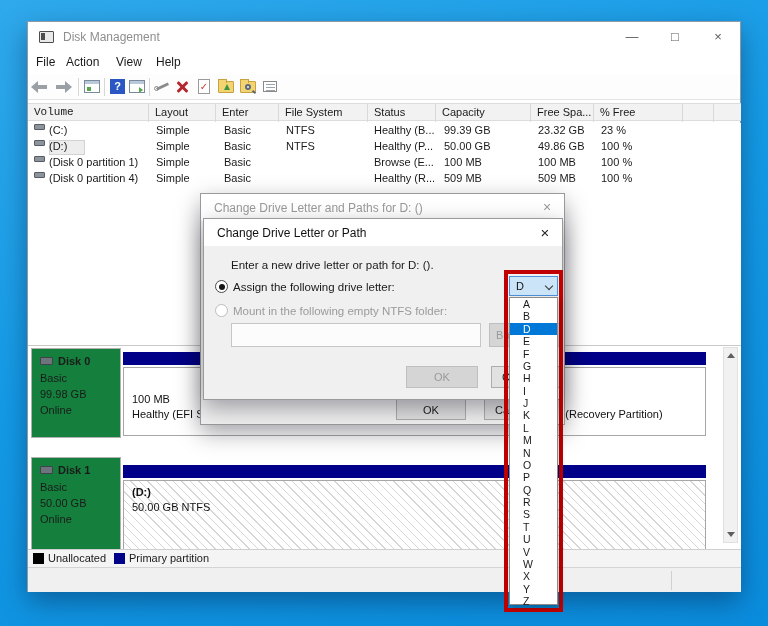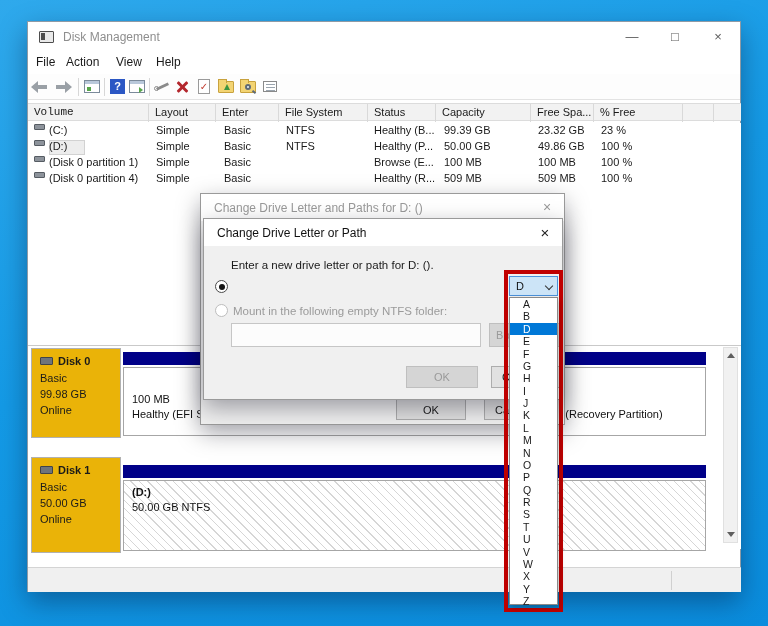--- a/index.html
+++ b/index.html
@@ -53,21 +53,21 @@
   .vrows { position:absolute; left:0; top:101px; width:713px; height:222px; background:#fff; }
   .vrow { position:absolute; left:0; width:100%; height:16px; font-size:11px; color:#1a1a1a; }
   .vrow span { position:absolute; top:1px; white-space:nowrap; }
   .drv-ico { position:absolute; left:6px; top:5px; width:11px; height:6px; background:#8d939b;
              border:1px solid #565c63; border-radius:1px; }
   .focusbox { position:absolute; left:21px; top:0px; width:36px; height:15px; background:#ededed; border:1px solid #d2d2d2; }
 
   
   .diskarea { position:absolute; left:0; top:323px; width:713px; height:204px; background:#fff; border-top:1px solid #c9c9c9; }
   .diskrow { position:absolute; left:0; width:694px; }
-  .disklabel { position:absolute; left:3px; top:0; width:90px; height:100%; background:#eab308;
+  .disklabel { position:absolute; left:3px; top:0; width:90px; height:100%; background:#15803d;
                border:1px solid #b1b1b1; font-size:11px; color:#1a1a1a; padding:6px 1px 0 8px; }
   .disklabel .dname { font-weight:bold; position:relative; padding-left:18px; margin-bottom:3px; }
   .disk-ico { position:absolute; left:0; top:2px; width:13px; height:8px; background:#6e747b; border:1px solid #3f444a; border-radius:1px; }
   .disklabel div.meta { line-height:16px; }
   .partition { position:absolute; }
   .pbar { position:absolute; left:0; top:0; width:100%; height:13px; background:#000088; }
   .pbox { position:absolute; left:0; top:15px; right:0; bottom:0; border:1px solid #a6a6a6; background:#fff;
           font-size:11px; color:#111; line-height:15px; padding-left:8px; overflow:hidden; }
   .hatch { background:repeating-linear-gradient(45deg,#ffffff 0 5px,#d6d6d6 5px 6px); }
   .ptitle { font-weight:bold; }
@@ -294,20 +294,26 @@
       <div class="scrollbar">
         <div class="sbtn" style="top:0">
             <span class="tri-up"></span>
           </div>
         <div class="sbtn" style="top:179px">
             <span class="tri-dn"></span>
           </div>
       </div>
     </div>
 
+    <div class="legendbar">
+      <span class="lsq" style="left:5px;background:#000000"></span>
+      <span class="llabel" style="left:20px">Unallocated</span>
+      <span class="lsq" style="left:86px;background:#000088"></span>
+      <span class="llabel" style="left:101px">Primary partition</span>
+    </div>
 
     <div class="statusbar">
       <span class="sdiv"></span>
     </div>
   </div>
 
   <div class="dialog" style="left:200px;top:193px;width:365px;height:232px;z-index:5">
     <div class="dlg-title">
       <span class="txt" style="color:#9a9a9a">Change Drive Letter and Paths for D: ()</span>
       <span class="dlg-x" style="color:#9a9a9a">×</span>
@@ -316,20 +322,21 @@
     <button class="btn clipleft" style="left:283px;top:205px;width:70px;height:21px">Cancel</button>
   </div>
 
   <div class="dialog" style="left:203px;top:218px;width:360px;height:182px;z-index:6">
     <div class="dlg-title">
       <span class="txt" style="color:#111">Change Drive Letter or Path</span>
       <span class="dlg-x" style="color:#222;font-size:15px">×</span>
     </div>
     <span class="dlabel" style="left:27px;top:40px">Enter a new drive letter or path for D: ().</span>
     <span class="radio sel" style="left:11px;top:61px"></span>
+    <span class="dlabel" style="left:29px;top:62px">Assign the following drive letter:</span>
     <span class="radio dis" style="left:11px;top:85px"></span>
     <span class="dlabel gray" style="left:29px;top:86px">Mount in the following empty NTFS folder:</span>
     <div class="txtinput" style="left:27px;top:104px;width:250px;height:24px"></div>
     <button class="btn disabled clipleft" style="left:285px;top:104px;width:72px;height:24px;padding-left:6px">Browse...</button>
     <button class="btn disabled" style="left:202px;top:147px;width:72px;height:22px">OK</button>
     <button class="btn clipleft" style="left:287px;top:147px;width:72px;height:22px">Cancel</button>
   </div>
 
   <div class="dd-annotation">
     <div class="combo">

